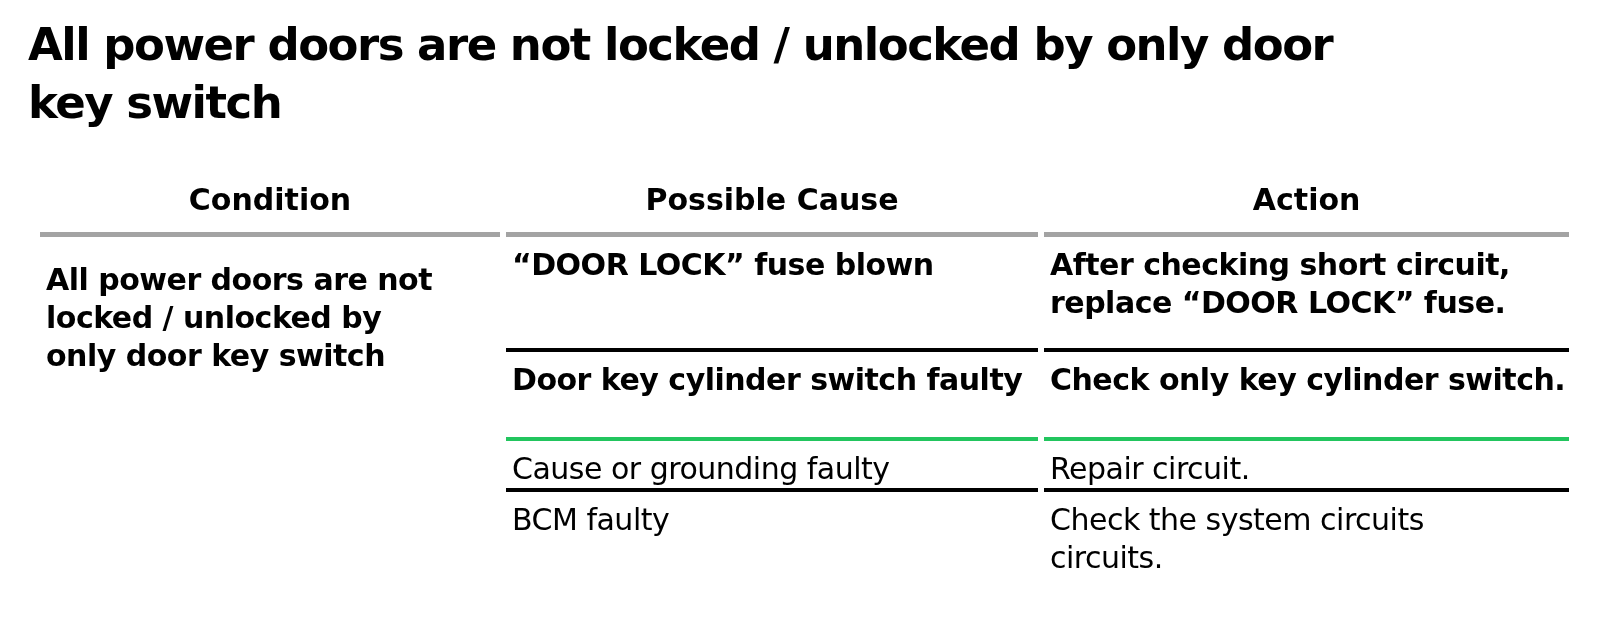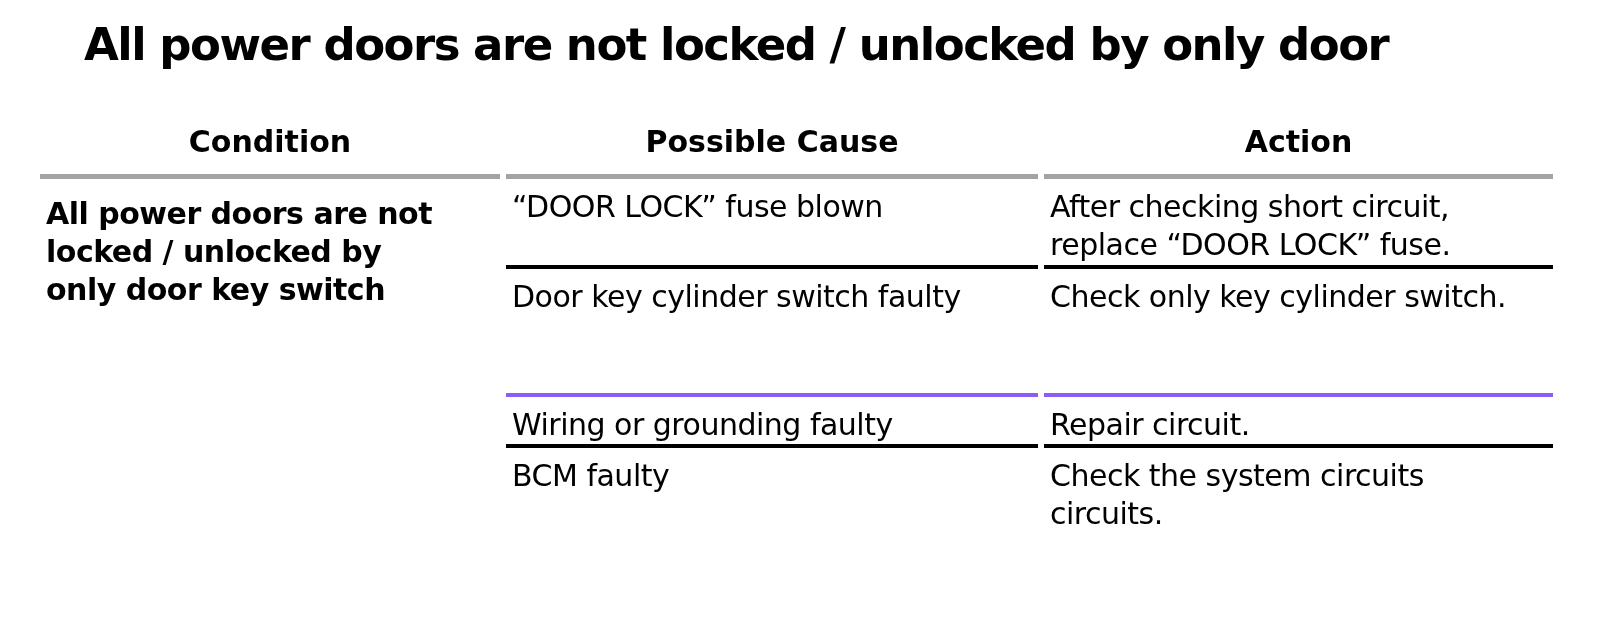--- a/index.html
+++ b/index.html
@@ -4,21 +4,21 @@
 <style>
   * { box-sizing: border-box; }
   html, body { margin: 0; padding: 0; }
   body {
     width: 1600px; height: 644px;
     background: #ffffff; color: #000000;
     font-family: "DejaVu Sans", "Liberation Sans", sans-serif;
     overflow: hidden;
   }
   .doc-title {
-    margin: 16px 40px 0 84px;
+    margin: 16px 40px 0 28px;
     font-size: 45px; font-weight: bold;
     line-height: 58px; letter-spacing: -1.5px;
     white-space: nowrap;
   }
   table.tbl {
     border-collapse: separate;
     border-spacing: 6px 0;
     margin: 30px 0 0 34px;
     table-layout: fixed;
   }
@@ -32,33 +32,33 @@
     border-bottom: 5px solid #a3a3a3;
     vertical-align: bottom;
   }
   td {
     vertical-align: top;
     font-size: 30px; line-height: 38px; letter-spacing: -0.5px;
     padding: 9px 4px 0 6px;
   }
   td.condition {
     font-weight: bold;
-    padding-top: 16px;
+    padding-top: 24px;
     letter-spacing: -0.5px;
   }
-  tr.r1 td.rule { height: 90px;  border-bottom: 4px solid #000000; }
-  tr.r2 td.rule { height: 128px; border-bottom: 4px solid #8b5cf6; }
+  tr.r1 td.rule { height: 115px;  border-bottom: 4px solid #000000; font-weight: bold; }
+  tr.r2 td.rule { height: 89px; border-bottom: 4px solid #22c55e; font-weight: bold; }
   tr.r3 td.rule { height: 50px;  border-bottom: 4px solid #000000; }
   tr.r4 td.last { height: 120px; }
   .text-line { white-space: nowrap; }
 </style>
 </head>
 <body>
 
-<h1 class="doc-title"><span class="title-line">All power doors are not locked / unlocked by only door</span><br></h1>
+<h1 class="doc-title"><span class="title-line">All power doors are not locked / unlocked by only door</span><br><span class="title-line">key switch</span></h1>
 
 <table class="tbl">
   <colgroup>
       <col class="c1">
       <col class="c2">
       <col class="c3">
     </colgroup>
   <thead>
     <tr>
       <th class="hdr">Condition</th>
@@ -84,21 +84,21 @@
     <tr class="r2">
       <td class="rule">
         <div class="text-line">Door key cylinder switch faulty</div>
       </td>
       <td class="rule">
         <div class="text-line">Check only key cylinder switch.</div>
       </td>
     </tr>
     <tr class="r3">
       <td class="rule">
-        <div class="text-line">Wiring or grounding faulty</div>
+        <div class="text-line">Cause or grounding faulty</div>
       </td>
       <td class="rule">
         <div class="text-line">Repair circuit.</div>
       </td>
     </tr>
     <tr class="r4">
       <td class="last">
         <div class="text-line">BCM faulty</div>
       </td>
       <td class="last">

